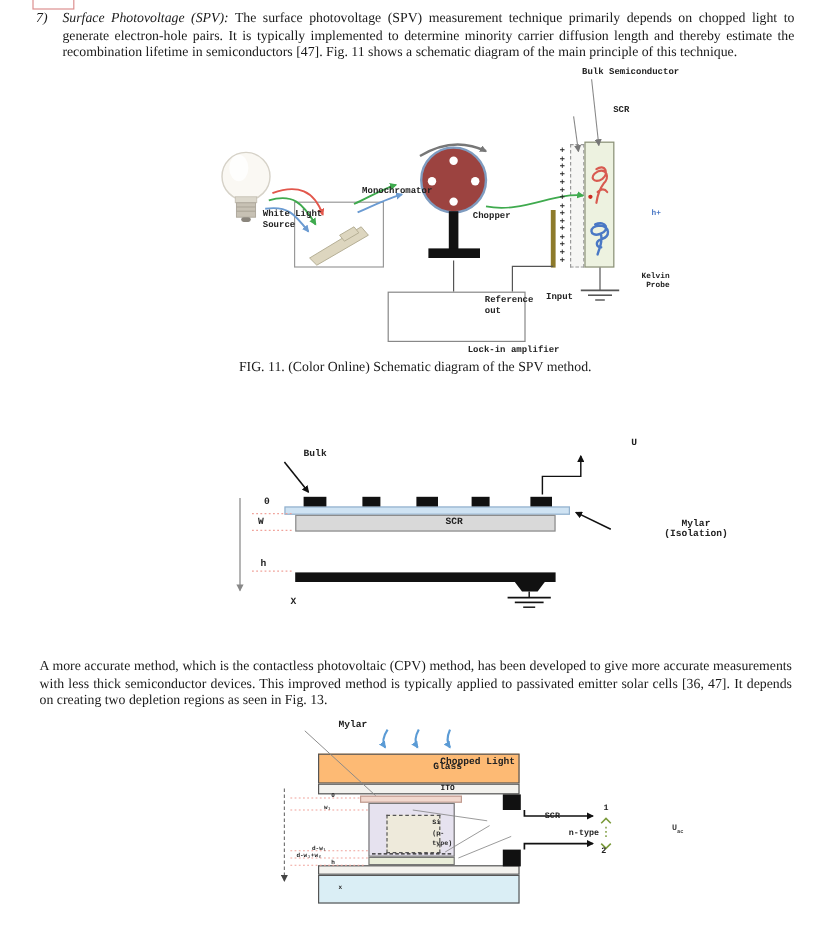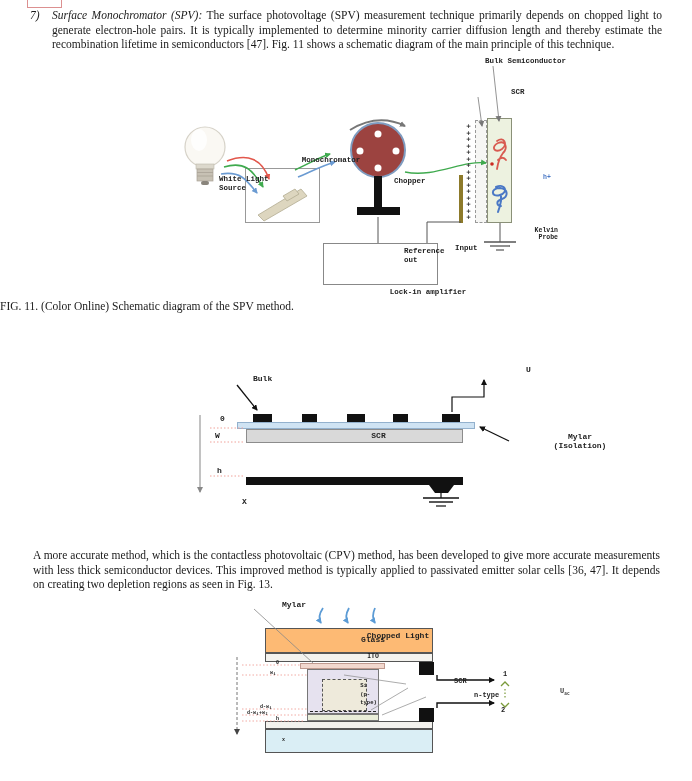--- a/index.html
+++ b/index.html
@@ -1,41 +1,41 @@
 <!DOCTYPE html>
 <html><head>
 <meta charset="utf-8">
 <style>
   html,body{margin:0;padding:0;background:#ffffff;}
   .page{position:relative;width:692px;height:781px;background:#fff;font-family:"Liberation Serif",serif;color:#111;overflow:hidden;}
   .abs{position:absolute;}
   .para{font-size:11.5px;line-height:14.6px;text-align:justify;color:#1a1a1a;}
   .ital{font-style:italic;}
-  .caption{font-size:11.5px;text-align:left;color:#1a1a1a;}
+  .caption{font-size:11.5px;text-align:center;color:#1a1a1a;}
   .fig{position:absolute;left:0;width:692px;}
   .fig svg{position:absolute;left:0;top:0;z-index:2;}
   .flabel{position:absolute;z-index:3;font-family:Liberation Mono, monospace;font-weight:bold;font-size:7.5px;line-height:8.5px;color:#222;padding-left:48px;}
   .preline{white-space:pre-line;}
   .layer{position:absolute;z-index:1;box-sizing:border-box;}
   .ctr{display:flex;align-items:center;justify-content:center;}
   .cutbox{position:absolute;left:27px;top:-4px;width:33px;height:10px;border:1px solid #dc9090;background:#fff;z-index:5;}
   .tiny{font-size:5px;line-height:5.5px;}
   .pluscol{position:absolute;z-index:3;width:6px;font-family:"DejaVu Sans",sans-serif;font-weight:bold;font-size:6px;line-height:6.5px;word-break:break-all;color:#222;}
 </style>
 </head>
 <body>
 
 <div class="page">
 
   <div class="cutbox"></div>
 
   <div class="abs" style="left:30px;top:8px;width:632px;display:flex;">
     <span class="para ital" style="width:22px;flex:none;">7)</span>
     <div class="para" style="flex:1;">
-      <span class="ital">Surface Monochromator (SPV):</span>
+      <span class="ital">Surface Photovoltage (SPV):</span>
       <span>The surface photovoltage (SPV) measurement technique primarily depends on chopped light to generate electron-hole pairs. It is typically implemented to determine minority carrier diffusion length and thereby estimate the recombination lifetime in semiconductors [47]. Fig. 11 shows a schematic diagram of the main principle of this technique.</span>
     </div>
   </div>
 
   <div class="fig" style="top:55px;height:245px;">
 
     <div class="layer" style="left:245px;top:113px;width:75px;height:55px;background:#fff;border:1px solid #999;"></div>
     <div class="layer" style="left:475px;top:65px;width:12px;height:103px;background:#f6f6f4;border:1px dashed #999;"></div>
     <div class="layer" style="left:487px;top:63px;width:25px;height:105px;background:#edf2e0;border:1px solid #8a9078;"></div>
     <div class="layer" style="left:459px;top:120px;width:4px;height:48px;background:#8d7a2a;"></div>

